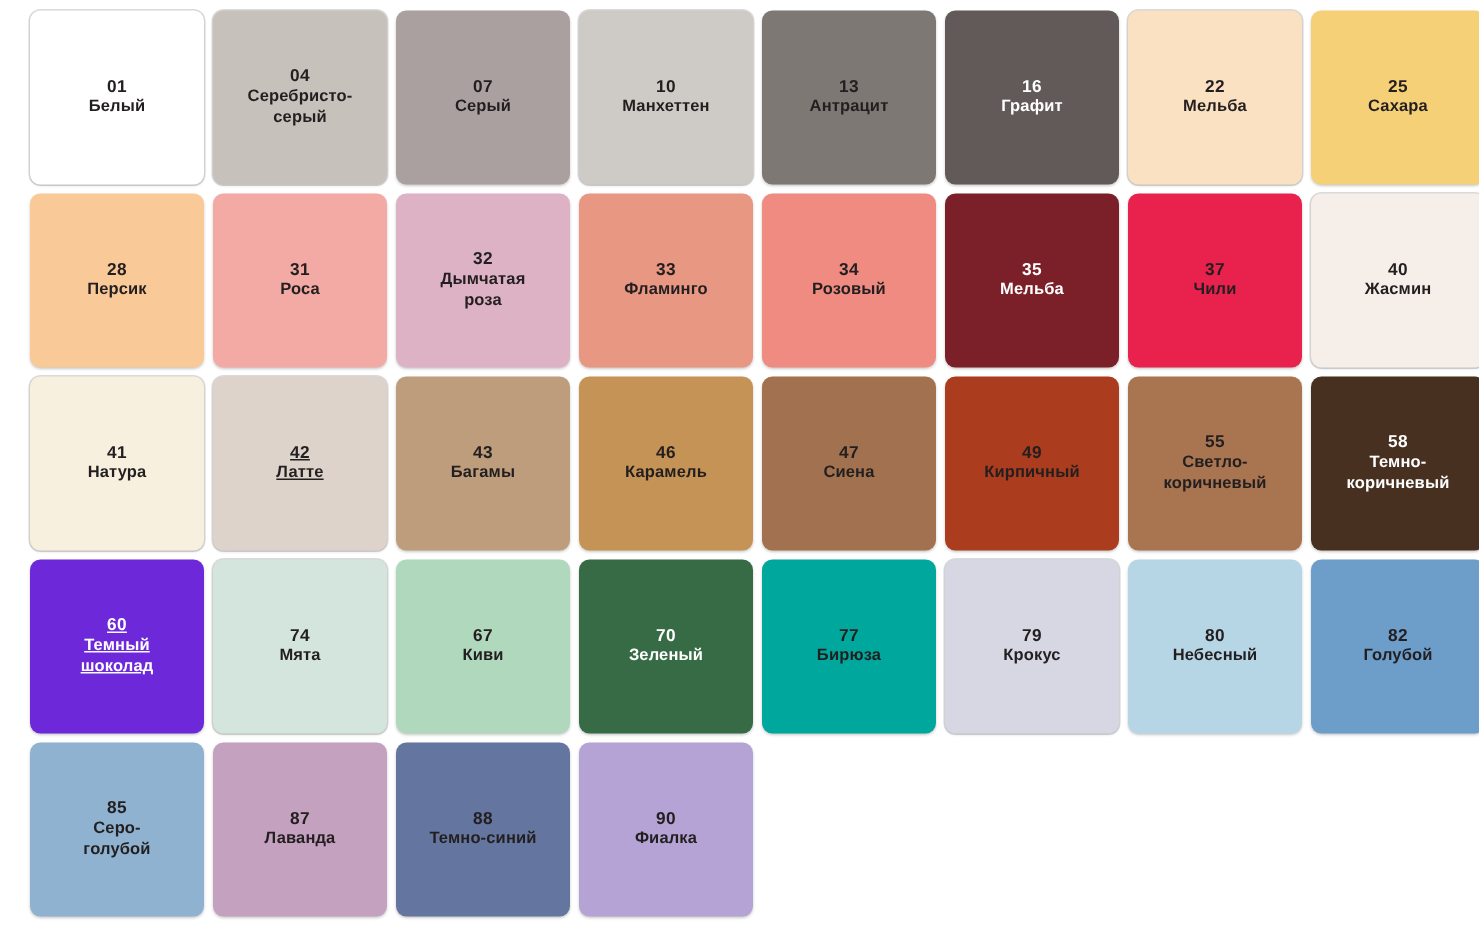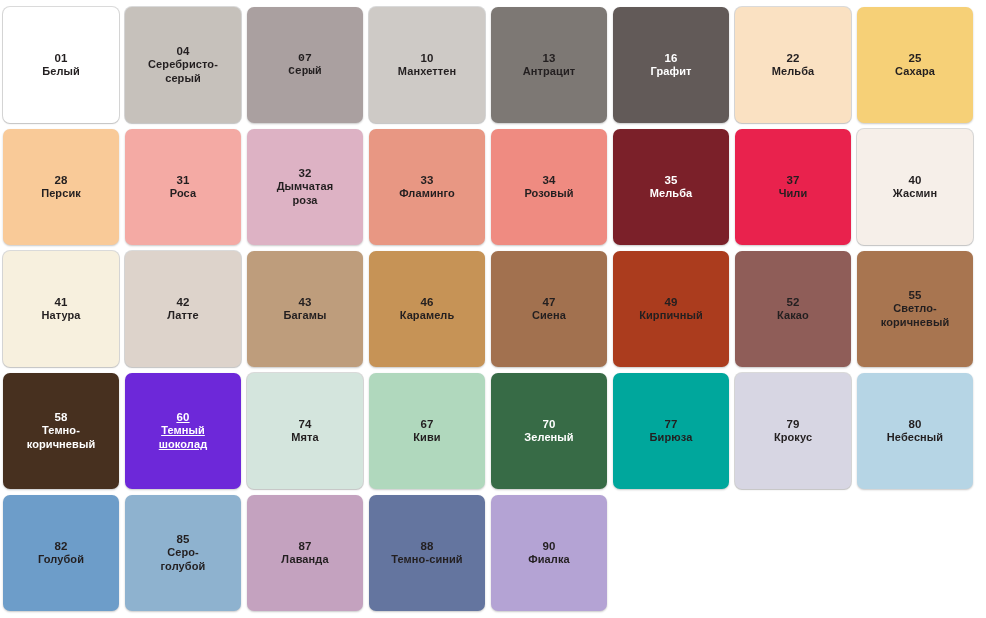--- a/index.html
+++ b/index.html
@@ -12,21 +12,21 @@
     height: 618px;
     font-family: "Liberation Sans", "DejaVu Sans", sans-serif;
     overflow: hidden;
   }
   #palette-grid {
     display: grid;
     grid-template-columns: repeat(8, 122px);
     grid-template-rows: repeat(5, 122px);
     column-gap: 0px;
     row-gap: 0px;
-    padding: 4px 0 0 0;
+    padding: 4px 0 0 17px;
     box-sizing: border-box;
   }
   .swatch-cell {
     width: 122px;
     height: 122px;
     box-sizing: border-box;
     padding: 3px;
   }
   .swatch {
     width: 100%;
@@ -72,21 +72,21 @@
       </div>
     </div>
     <div class="swatch-cell">
       <div class="swatch light-edge" style="background: rgb(198, 193, 187); color: rgb(35, 31, 32);">
         <div class="swatch-code">04</div>
         <div class="swatch-name">Серебристо-
 серый</div>
       </div>
     </div>
     <div class="swatch-cell">
-      <div class="swatch" style="background: rgb(170, 160, 160); color: rgb(35, 31, 32); font-family: Liberation Mono, monospace;">
+      <div class="swatch" style="background: rgb(170, 160, 160); color: rgb(35, 31, 32);">
         <div class="swatch-code">07</div>
         <div class="swatch-name">Серый</div>
       </div>
     </div>
     <div class="swatch-cell">
       <div class="swatch light-edge" style="background: rgb(206, 202, 198); color: rgb(35, 31, 32);">
         <div class="swatch-code">10</div>
         <div class="swatch-name">Манхеттен</div>
       </div>
     </div>
@@ -163,21 +163,21 @@
         <div class="swatch-name">Жасмин</div>
       </div>
     </div>
     <div class="swatch-cell">
       <div class="swatch light-edge" style="background: rgb(247, 240, 222); color: rgb(35, 31, 32);">
         <div class="swatch-code">41</div>
         <div class="swatch-name">Натура</div>
       </div>
     </div>
     <div class="swatch-cell">
-      <div class="swatch light-edge" style="background: rgb(221, 211, 203); color: rgb(35, 31, 32);">
+      <div class="swatch light-edge" style="background: rgb(221, 211, 203); color: rgb(35, 31, 32); text-decoration: underline;">
         <div class="swatch-code">42</div>
         <div class="swatch-name">Латте</div>
       </div>
     </div>
     <div class="swatch-cell">
       <div class="swatch" style="background: rgb(190, 157, 124); color: rgb(35, 31, 32);">
         <div class="swatch-code">43</div>
         <div class="swatch-name">Багамы</div>
       </div>
     </div>
@@ -190,26 +190,20 @@
     <div class="swatch-cell">
       <div class="swatch" style="background: rgb(162, 113, 79); color: rgb(35, 31, 32);">
         <div class="swatch-code">47</div>
         <div class="swatch-name">Сиена</div>
       </div>
     </div>
     <div class="swatch-cell">
       <div class="swatch" style="background: rgb(171, 60, 30); color: rgb(35, 31, 32);">
         <div class="swatch-code">49</div>
         <div class="swatch-name">Кирпичный</div>
-      </div>
-    </div>
-    <div class="swatch-cell">
-      <div class="swatch" style="background: rgb(143, 93, 88); color: rgb(35, 31, 32);">
-        <div class="swatch-code">52</div>
-        <div class="swatch-name">Какао</div>
       </div>
     </div>
     <div class="swatch-cell">
       <div class="swatch" style="background: rgb(168, 117, 80); color: rgb(35, 31, 32);">
         <div class="swatch-code">55</div>
         <div class="swatch-name">Светло-
 коричневый</div>
       </div>
     </div>
     <div class="swatch-cell">

